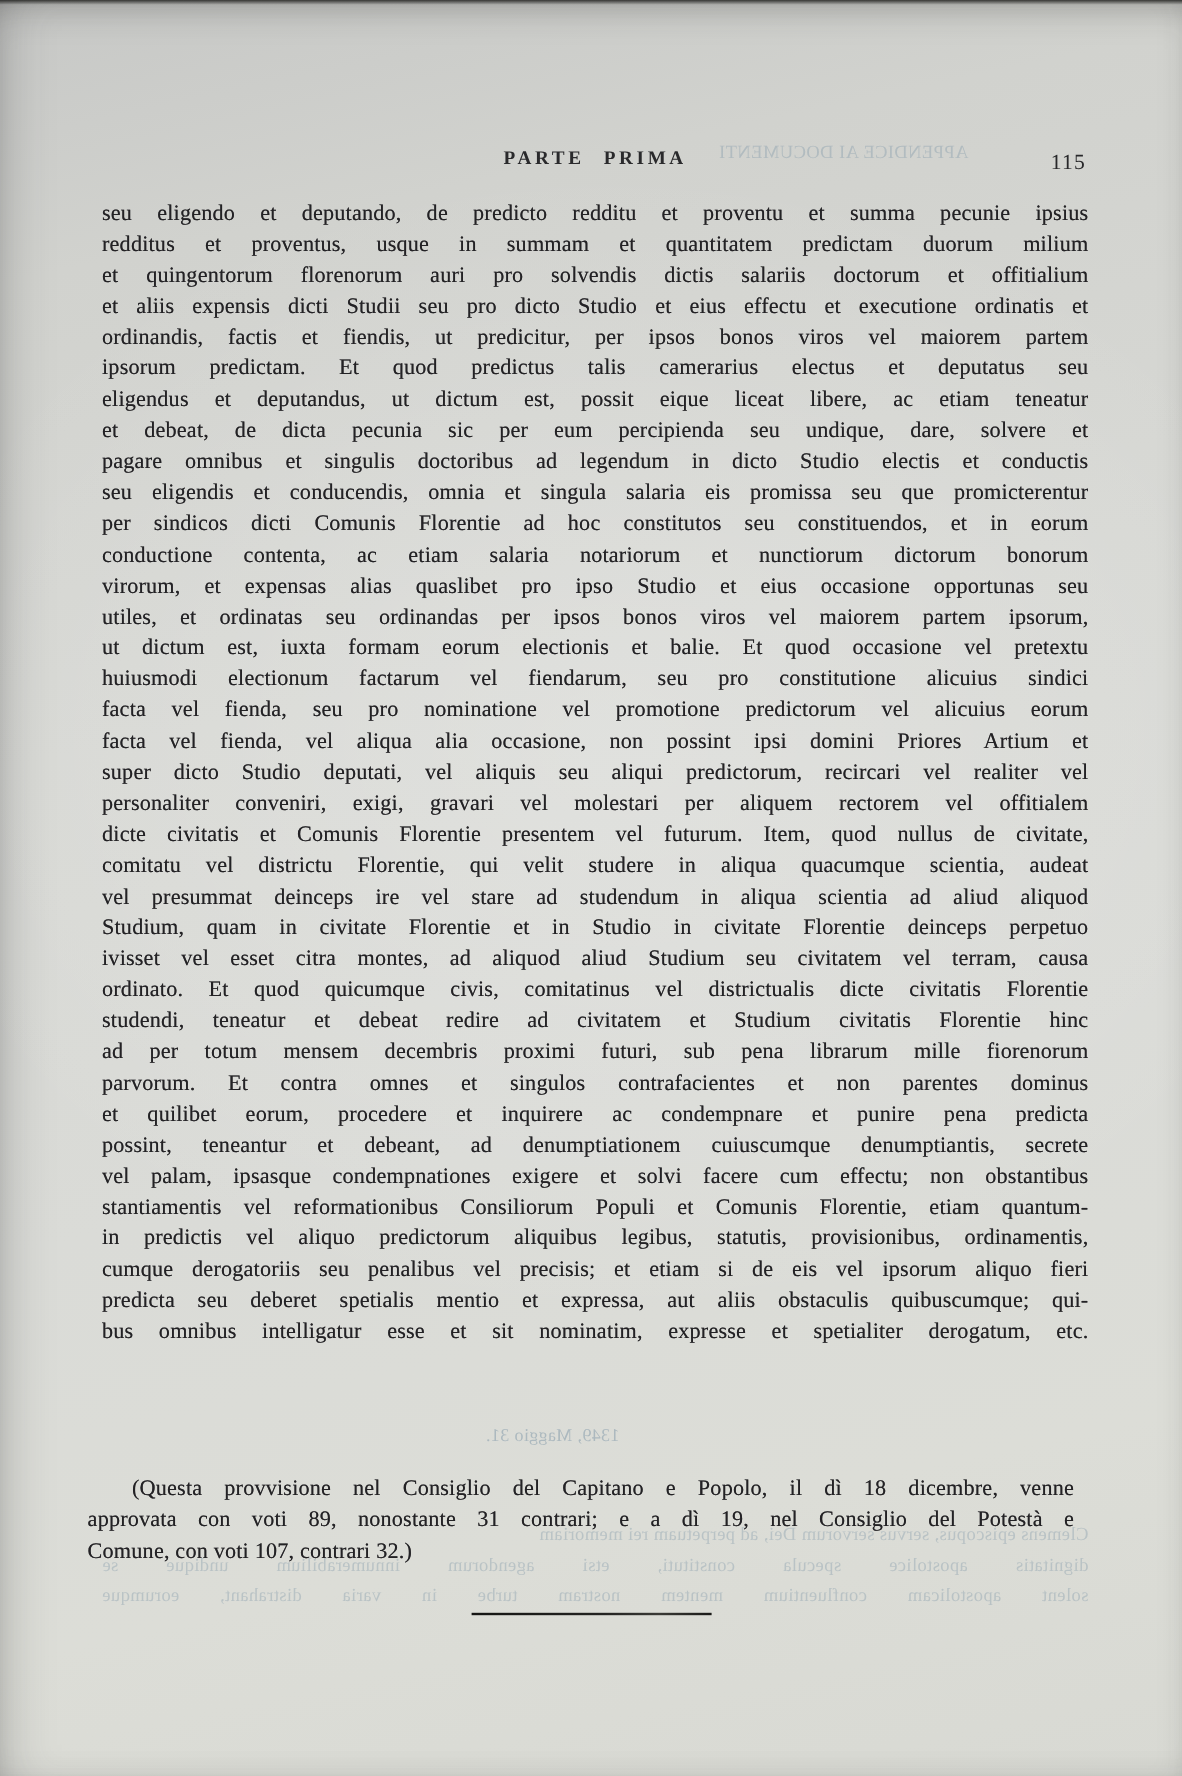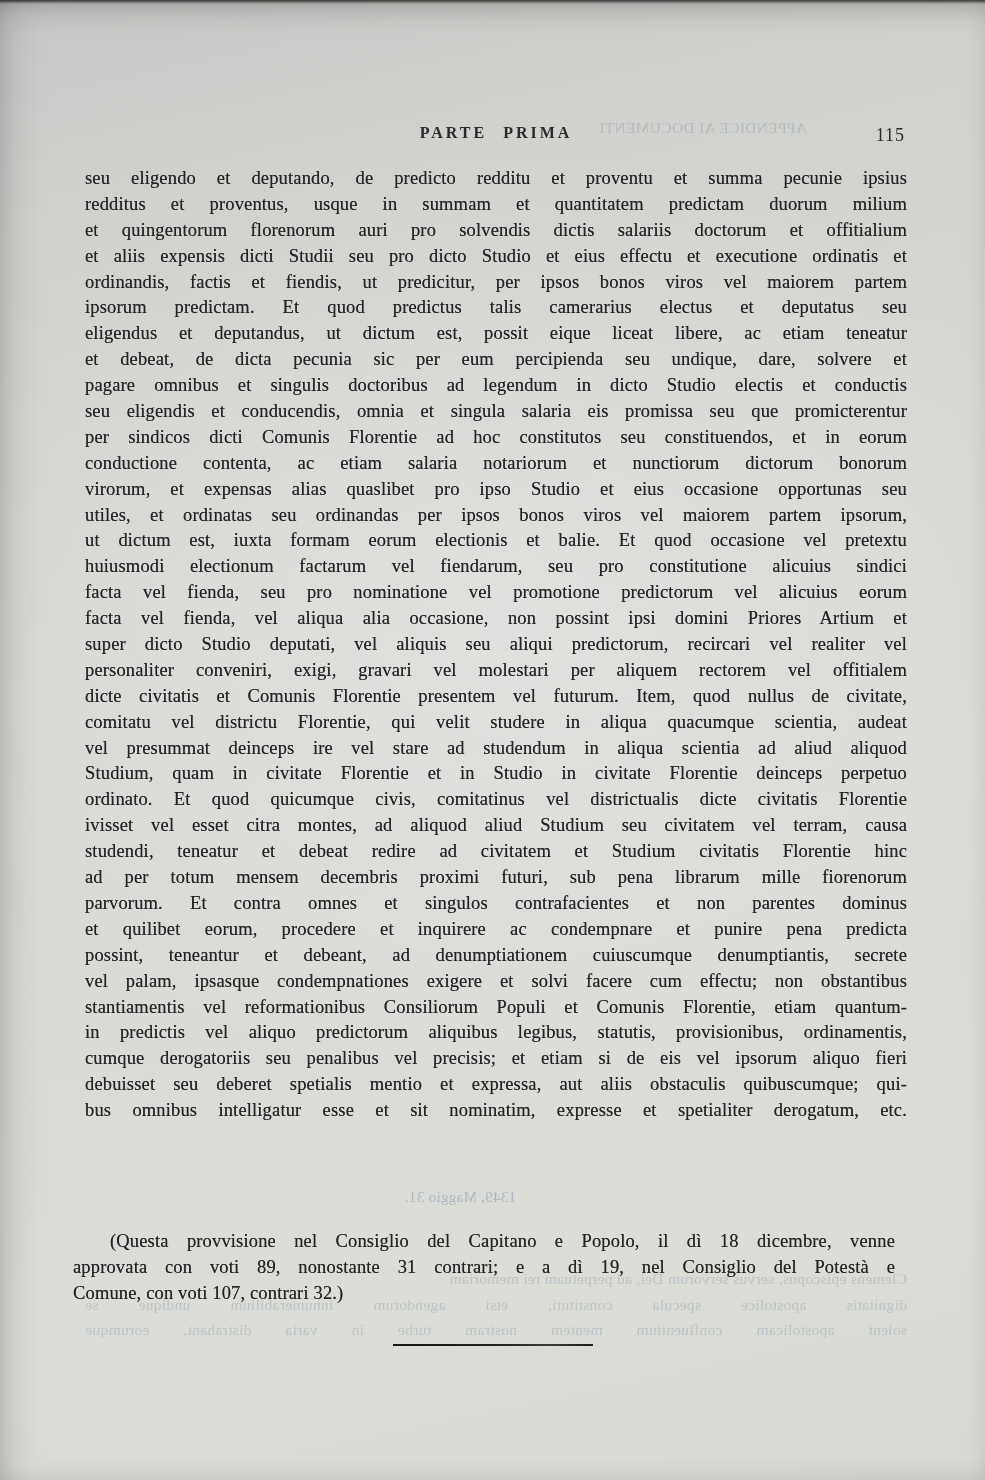--- a/index.html
+++ b/index.html
@@ -77,32 +77,32 @@
         <div class="bline">ut dictum est, iuxta formam eorum electionis et balie. Et quod occasione vel pretextu</div>
         <div class="bline">huiusmodi electionum factarum vel fiendarum, seu pro constitutione alicuius sindici</div>
         <div class="bline">facta vel fienda, seu pro nominatione vel promotione predictorum vel alicuius eorum</div>
         <div class="bline">facta vel fienda, vel aliqua alia occasione, non possint ipsi domini Priores Artium et</div>
         <div class="bline">super dicto Studio deputati, vel aliquis seu aliqui predictorum, recircari vel realiter vel</div>
         <div class="bline">personaliter conveniri, exigi, gravari vel molestari per aliquem rectorem vel offitialem</div>
         <div class="bline">dicte civitatis et Comunis Florentie presentem vel futurum. Item, quod nullus de civitate,</div>
         <div class="bline">comitatu vel districtu Florentie, qui velit studere in aliqua quacumque scientia, audeat</div>
         <div class="bline">vel presummat deinceps ire vel stare ad studendum in aliqua scientia ad aliud aliquod</div>
         <div class="bline">Studium, quam in civitate Florentie et in Studio in civitate Florentie deinceps perpetuo</div>
+        <div class="bline">ivisset vel esset citra montes, ad aliquod aliud Studium seu civitatem vel terram, causa</div>
         <div class="bline">ordinato. Et quod quicumque civis, comitatinus vel districtualis dicte civitatis Florentie</div>
-        <div class="bline">ivisset vel esset citra montes, ad aliquod aliud Studium seu civitatem vel terram, causa</div>
         <div class="bline">studendi, teneatur et debeat redire ad civitatem et Studium civitatis Florentie hinc</div>
         <div class="bline">ad per totum mensem decembris proximi futuri, sub pena librarum mille fiorenorum</div>
         <div class="bline">parvorum. Et contra omnes et singulos contrafacientes et non parentes dominus</div>
         <div class="bline">et quilibet eorum, procedere et inquirere ac condempnare et punire pena predicta</div>
         <div class="bline">possint, teneantur et debeant, ad denumptiationem cuiuscumque denumptiantis, secrete</div>
         <div class="bline">vel palam, ipsasque condempnationes exigere et solvi facere cum effectu; non obstantibus</div>
         <div class="bline">stantiamentis vel reformationibus Consiliorum Populi et Comunis Florentie, etiam quantum-</div>
         <div class="bline">in predictis vel aliquo predictorum aliquibus legibus, statutis, provisionibus, ordinamentis,</div>
         <div class="bline">cumque derogatoriis seu penalibus vel precisis; et etiam si de eis vel ipsorum aliquo fieri</div>
-        <div class="bline">debuisset seu deberet spetialis mentio et expressa, aut aliis obstaculis quibuscumque; qui-</div>
+        <div class="bline">predicta seu deberet spetialis mentio et expressa, aut aliis obstaculis quibuscumque; qui-</div>
       </div>
     <div class="bline">
       <span>bus omnibus intelligatur esse et sit nominatim, expresse et spetialiter derogatum, </span><span class="it">etc.</span>
     </div>
   </div>
 
   <div class="note-text">
     <div>
         <div class="bline">(Questa provvisione nel Consiglio del Capitano e Popolo, il dì 18 dicembre, venne</div>
         <div class="bline">approvata con voti 89, nonostante 31 contrari; e a dì 19, nel Consiglio del Potestà e</div>

